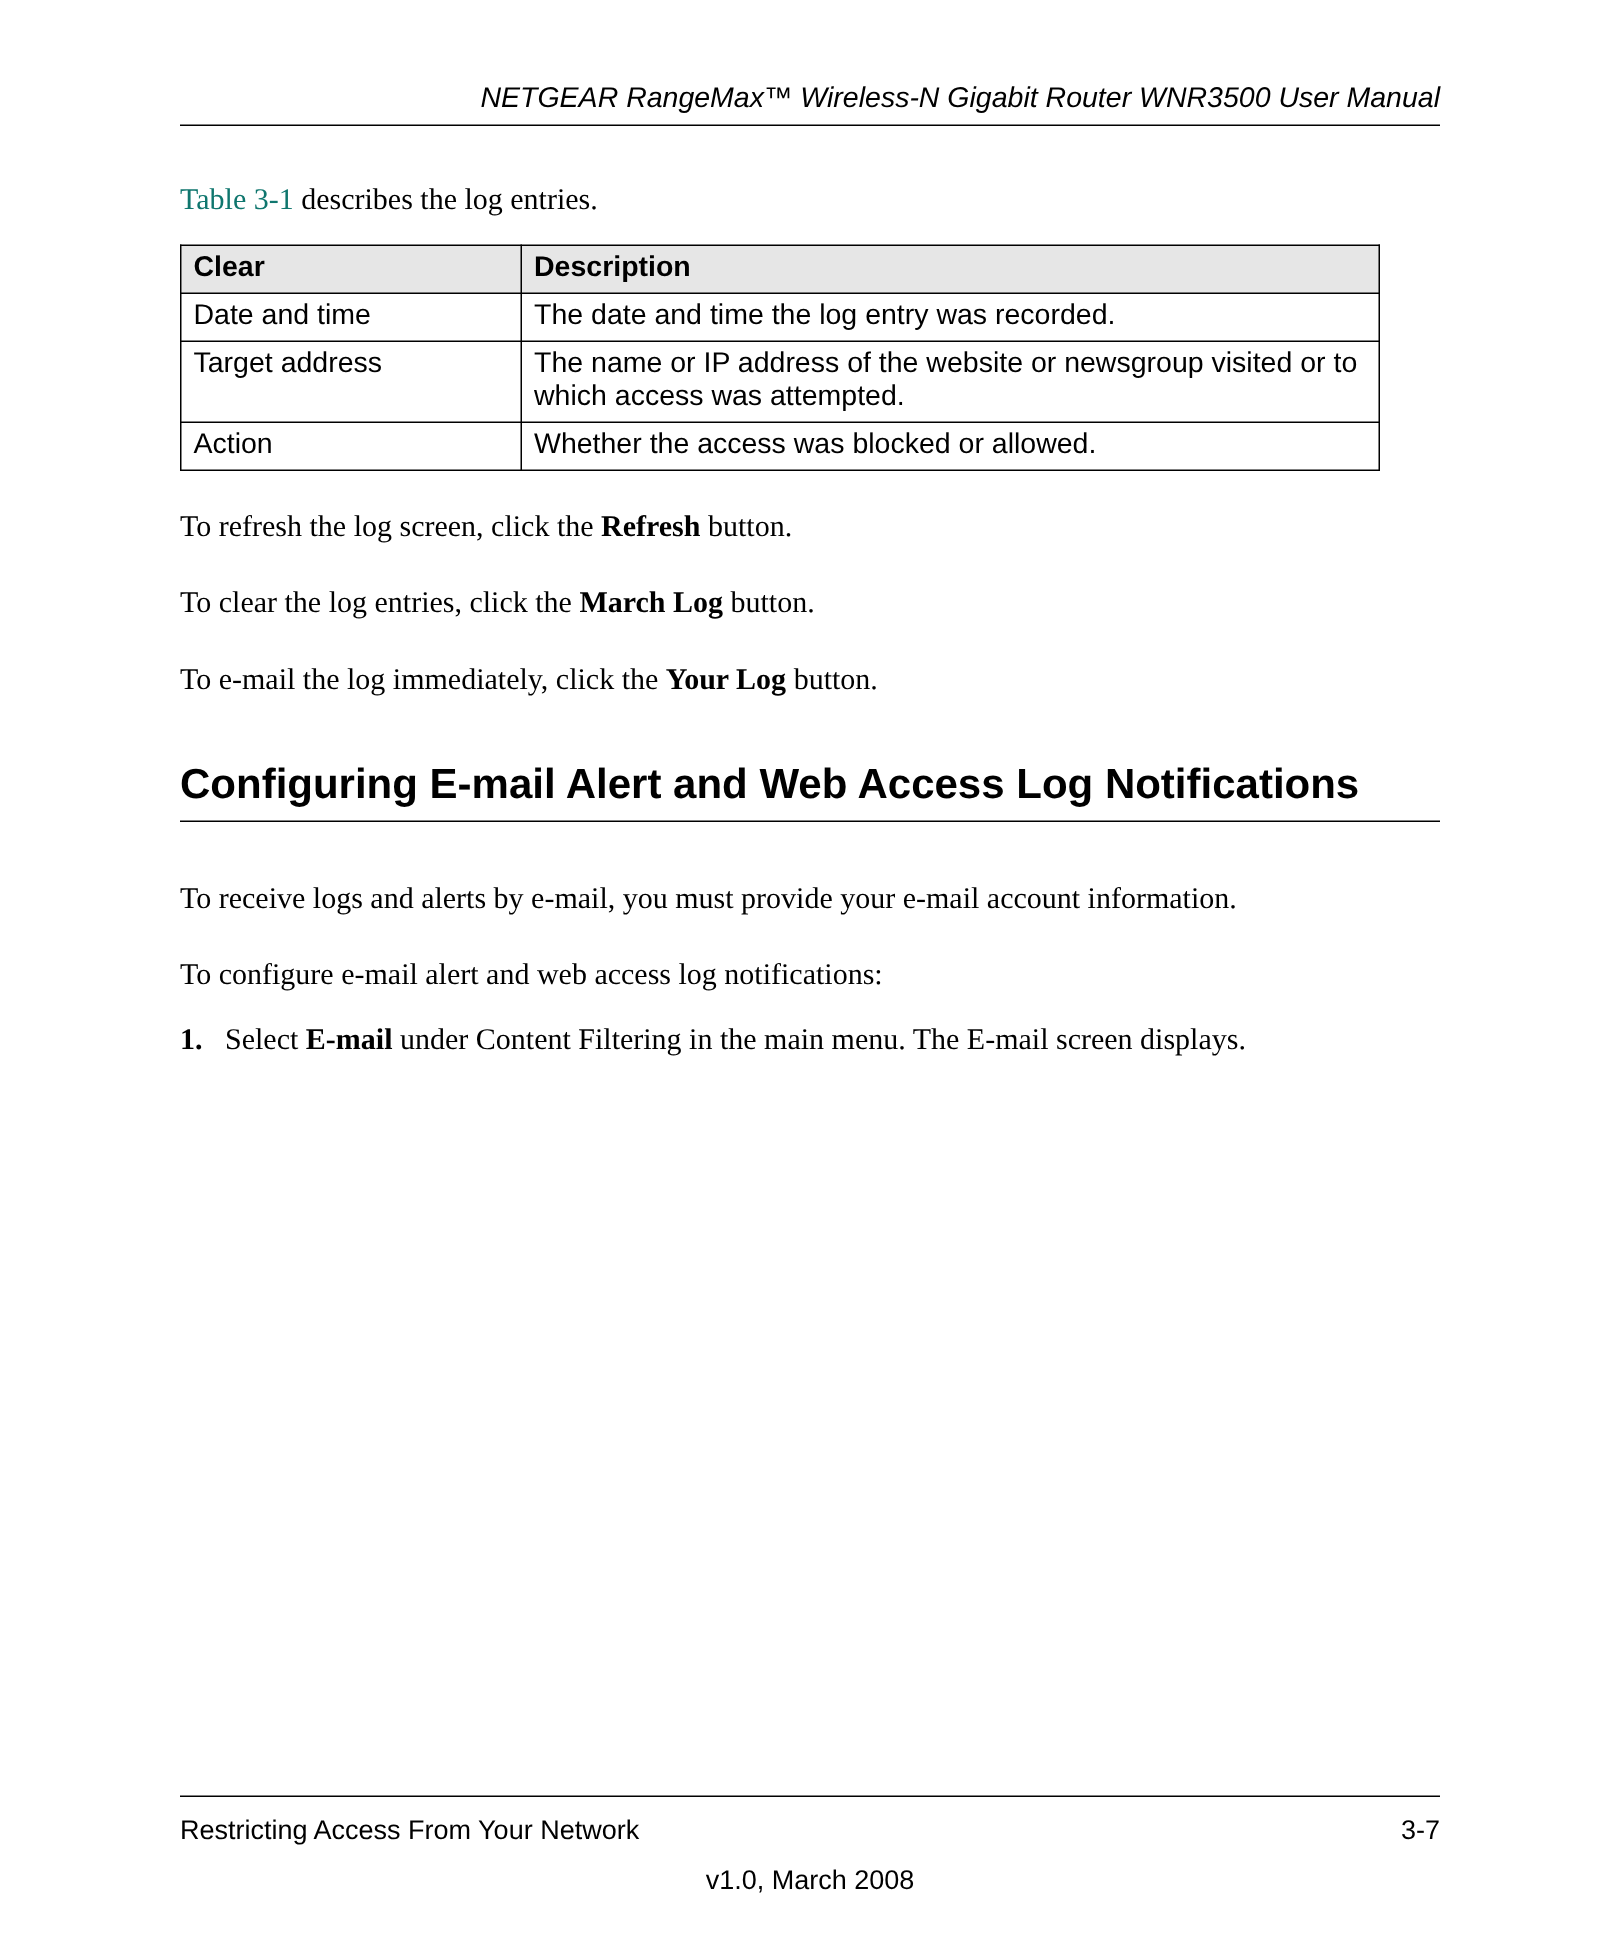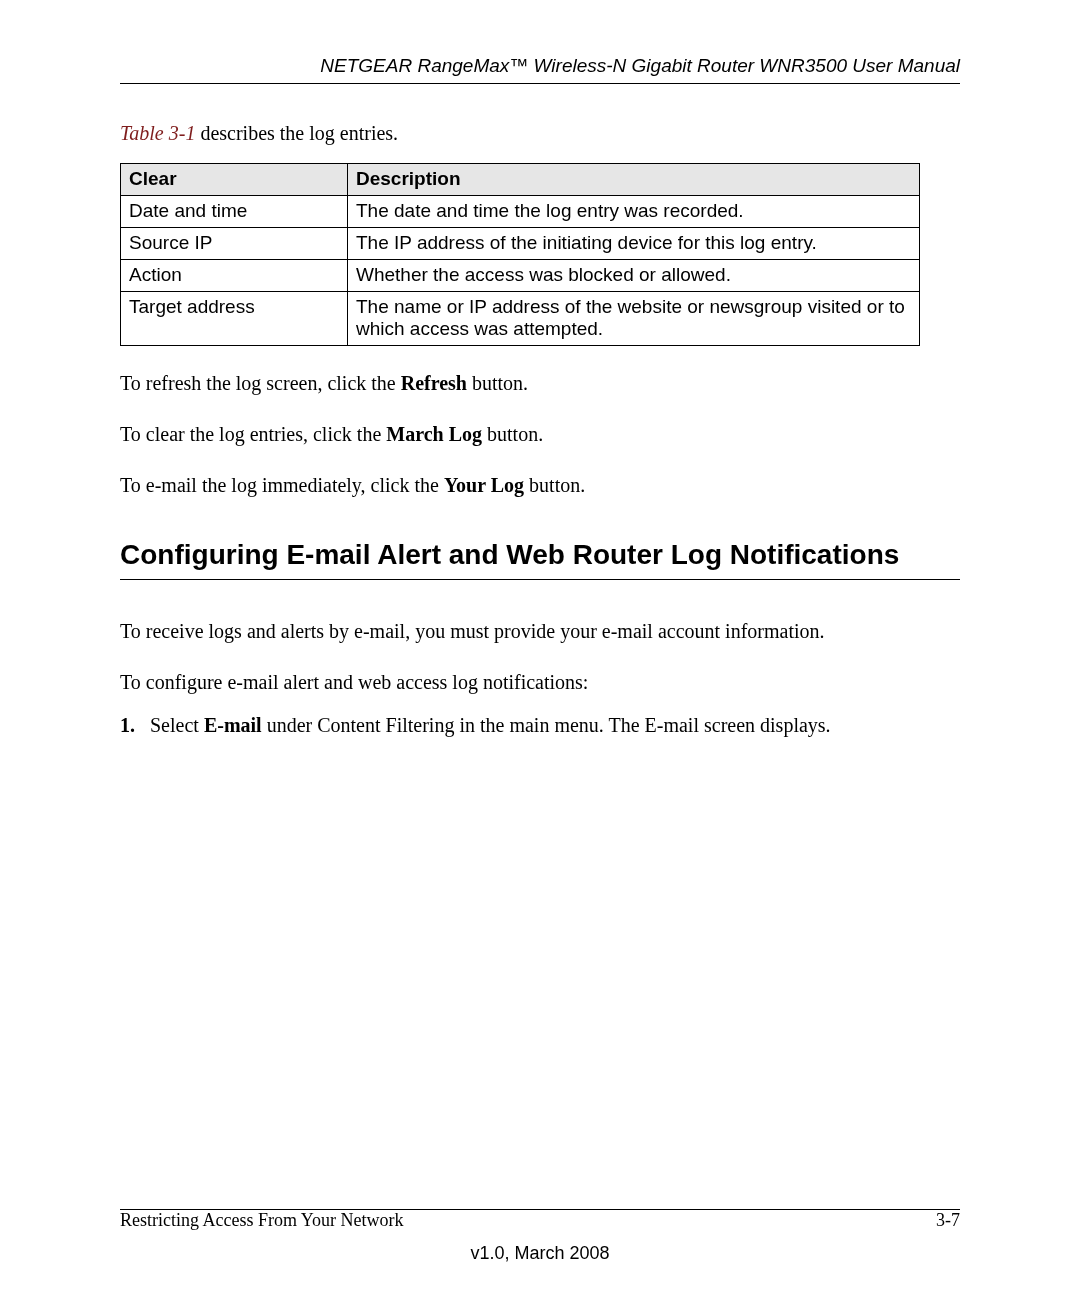--- a/index.html
+++ b/index.html
@@ -23,22 +23,21 @@
     text-align: right;
     border-bottom: 1.5px solid #000;
     padding-bottom: 6px;
     margin-bottom: 38px;
   }
   .intro-line {
     font-size: 20px;
     margin-bottom: 18px;
   }
   .link {
-    color: #7f1d1d;
-    font-style: italic;
+    color: #0f766e;
   }
   .table-caption {
     font-family: Arial, Helvetica, sans-serif;
     font-weight: bold;
     font-size: 19px;
     margin-bottom: 6px;
   }
   table.log-table {
     border-collapse: collapse;
     width: 800px;
@@ -81,23 +80,24 @@
   .ol-num {
     font-weight: bold;
     width: 30px;
     flex-shrink: 0;
   }
   .footer {
     position: absolute;
     left: 120px;
     right: 120px;
     bottom: 65px;
-    font-family: Liberation Serif, serif;
+    font-family: Liberation Sans, sans-serif;
     font-size: 18px;
     border-top: 1px solid #000;
+    padding-top: 12px;
     display: flex;
     justify-content: space-between;
   }
   .version {
     position: absolute;
     left: 0;
     right: 0;
     bottom: 32px;
     text-align: center;
     font-family: Arial, Helvetica, sans-serif;
@@ -123,47 +123,43 @@
         <th class="col-field">Clear</th>
         <th>Description</th>
       </tr>
     </thead>
     <tbody>
       <tr>
         <td>Date and time</td>
         <td>The date and time the log entry was recorded.</td>
       </tr>
       <tr>
-        <td>Source IP</td>
-        <td>The IP address of the initiating device for this log entry.</td>
+        <td>Target address</td>
+        <td>The name or IP address of the website or newsgroup visited or to which access was attempted.</td>
       </tr>
       <tr>
         <td>Action</td>
         <td>Whether the access was blocked or allowed.</td>
-      </tr>
-      <tr>
-        <td>Target address</td>
-        <td>The name or IP address of the website or newsgroup visited or to which access was attempted.</td>
       </tr>
     </tbody>
   </table>
 
   <div class="para">
     <span>To refresh the log screen, click the </span><b>Refresh</b><span> button.</span>
   </div>
 
   <div class="para">
     <span>To clear the log entries, click the </span><b>March Log</b><span> button.</span>
   </div>
 
   <div class="para">
     <span>To e-mail the log immediately, click the </span><b>Your Log</b><span> button.</span>
   </div>
 
-  <div class="section-heading">Configuring E-mail Alert and Web Router Log Notifications</div>
+  <div class="section-heading">Configuring E-mail Alert and Web Access Log Notifications</div>
 
   <div class="para" style="margin-top:38px">To receive logs and alerts by e-mail, you must provide your e-mail account information.</div>
   <div class="para">To configure e-mail alert and web access log notifications:</div>
 
   <div class="ol-step">
     <span class="ol-num">1.</span>
     <span>
       <span>Select </span><b>E-mail</b><span> under Content Filtering in the main menu. The E-mail screen displays.</span>
     </span>
   </div>

